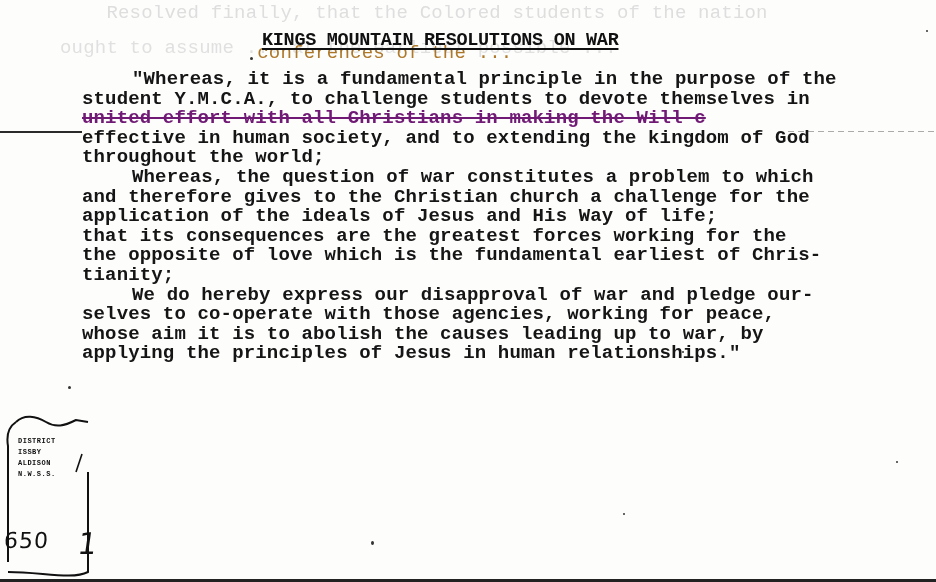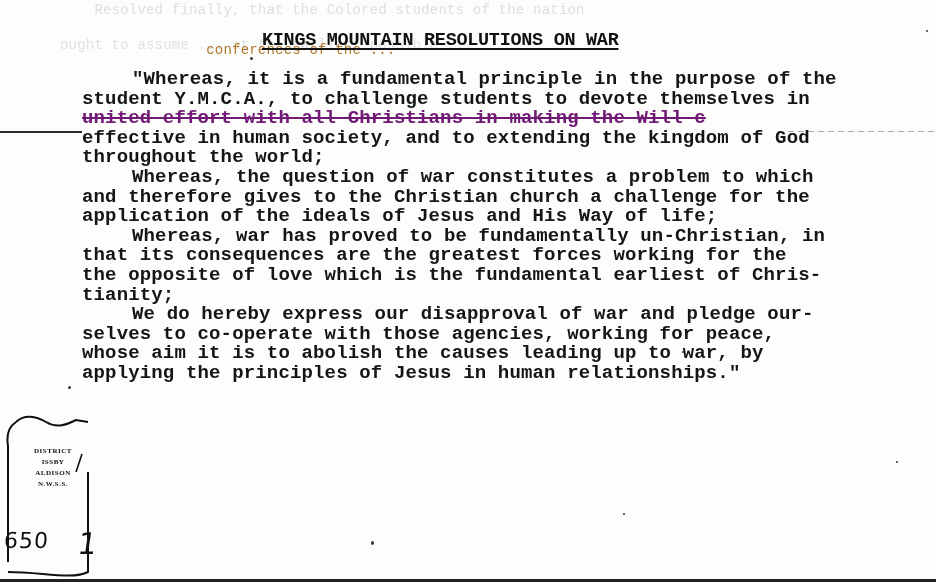--- a/index.html
+++ b/index.html
@@ -19,21 +19,21 @@
       position: absolute;
       left: 0; top: 0;
       width: 936px; height: 582px;
       background: #fdfdfc;
       overflow: hidden;
     }
     
     .bleed {
       position: absolute;
       font-family: "Liberation Mono", "DejaVu Sans Mono", monospace;
-      font-size: 14px;
+      font-size: 19px;
       color: #d6d6d6;
       white-space: pre;
       letter-spacing: 0.2px;
       transform: scaleX(-1);
       opacity: 0.85;
     }
     .bleed.b1 { left: 60px; top: 2px; transform: none; color:#d9d9d9; }
     .bleed.b2 { left: 60px; top: 37px; transform: none; color:#dcdcdc; }
     .bleed.b3 { left: 60px; top: 42px; transform: none; color:#a16207; }
     .title {
@@ -92,28 +92,27 @@
       position: absolute;
       left: 2px;
       top: 412px;
       width: 84px;
       height: 168px;
     }
     .stamp svg { position: absolute; left: 0; top: 0; }
     .stamp-lines {
       position: absolute;
       left: 16px;
-      top: 34px;
+      top: 24px;
       width: 70px;
-      font-family: Liberation Serif, serif;
+      font-family: Liberation Mono, monospace;
       font-size: 7px;
       font-weight: bold;
       line-height: 10px;
       color: #111;
-      text-align: center;
       letter-spacing: 0.5px;
     }
     .stamp-line { height: 11px; white-space: nowrap; overflow: hidden; }
     .handwritten {
       position: absolute;
       left: 4px;
       top: 528px;
       font-family: "DejaVu Sans", sans-serif;
       font-size: 22px;
       color: #111;
@@ -159,21 +158,20 @@
 
   <div class="body-text">
     <div class="line indent-small">"Whereas, it is a fundamental principle in the purpose of the</div>
     <div class="line">student Y.M.C.A., to challenge students to devote themselves in</div>
     <div class="line struck">united effort with all Christians in making the Will c</div>
     <div class="line">effective in human society, and to extending the kingdom of God</div>
     <div class="line">throughout the world;</div>
     <div class="line indent-small">Whereas, the question of war constitutes a problem to which</div>
     <div class="line">and therefore gives to the Christian church a challenge for the</div>
     <div class="line">application of the ideals of Jesus and His Way of life;</div>
-    <div class="line indent-small">Whereas, war has proved to be fundamentally un-Christian, in</div>
     <div class="line">that its consequences are the greatest forces working for the</div>
     <div class="line">the opposite of love which is the fundamental earliest of Chris-</div>
     <div class="line">tianity;</div>
     <div class="line indent-small">We do hereby express our disapproval of war and pledge our-</div>
     <div class="line">selves to co-operate with those agencies, working for peace,</div>
     <div class="line">whose aim it is to abolish the causes leading up to war, by</div>
     <div class="line">applying the principles of Jesus in human relationships."</div>
   </div>
 
   <div class="stamp">

